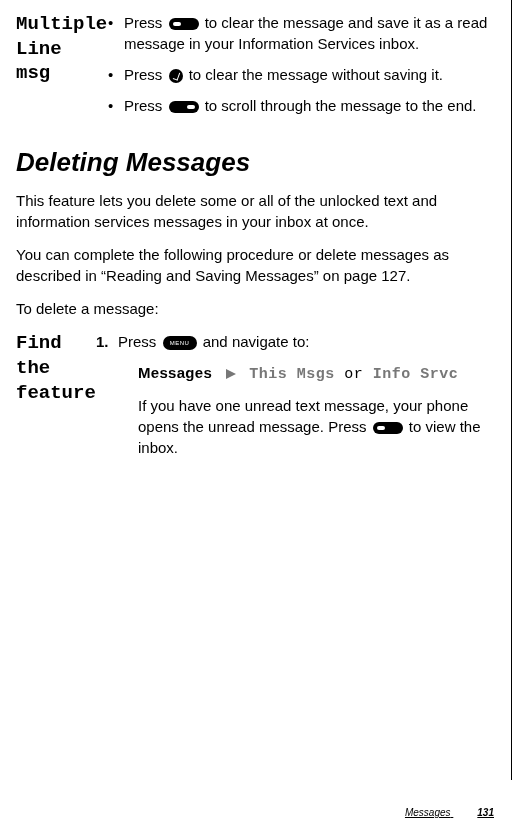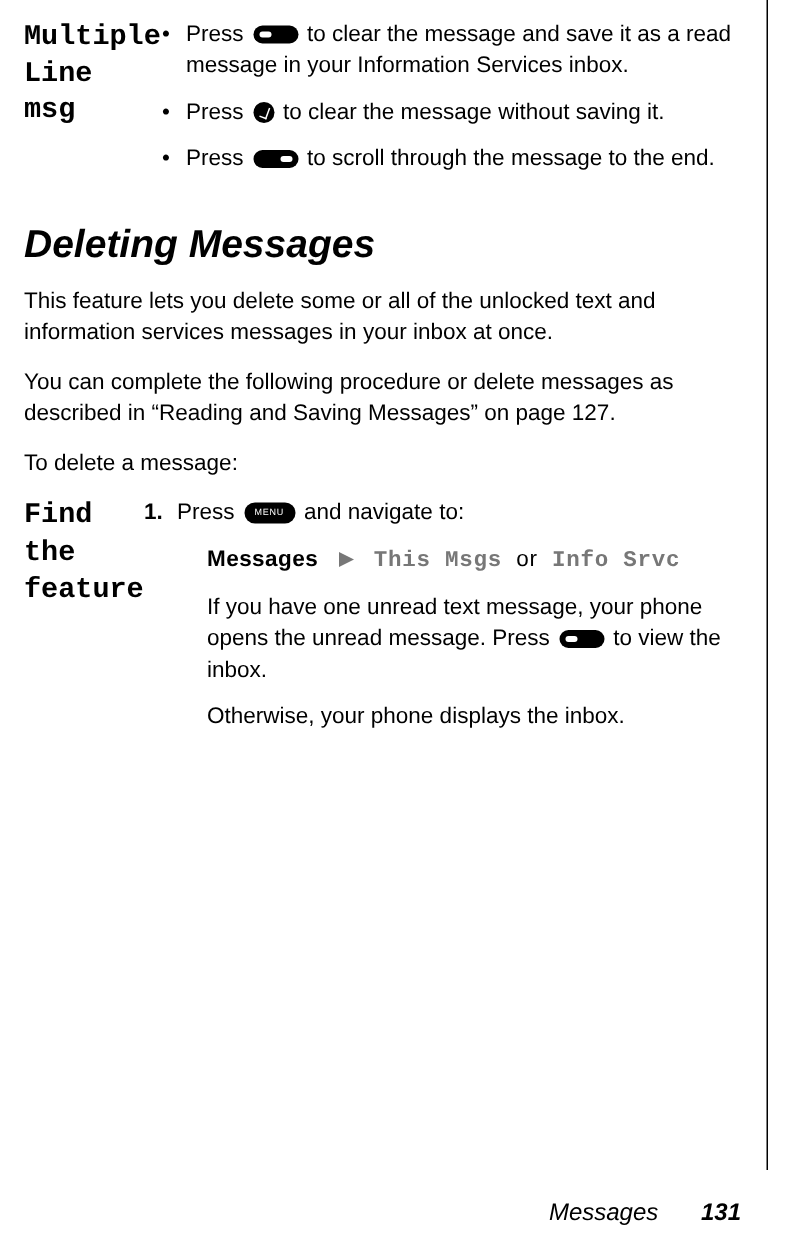--- a/index.html
+++ b/index.html
@@ -160,22 +160,23 @@
       margin: 0 4px;
       vertical-align: middle;
     }
     .sub-para {
       margin: 10px 0 10px 20px;
     }
     .page-footer {
       position: absolute;
       bottom: 12px;
       right: 30px;
-      font-size: 16px;
+      font-size: 10px;
       font-style: italic;
+      text-decoration: underline;
     }
     .page-footer .pn {
       font-weight: bold;
       margin-left: 24px;
       font-style: italic;
     }
   </style>
 </head>
 <body>
 
@@ -208,27 +209,26 @@
   <div class="leftcol">Find the feature</div>
   <div class="rightcol">
     <ol class="numbered">
       <li>
         <span class="num">1.</span>
         <span>Press </span><span class="icon icon-menu">MENU</span><span> and navigate to:</span>
         <div class="nav-path">
           <span style="color:#000;font-family:Arial;font-weight:bold;letter-spacing:0.3px">Messages</span>
           <span class="nav-arrow"></span>
           <span>This Msgs</span>
-          <span style="color:#000;font-family:Liberation Sans, sans-serif;font-weight:normal;">or</span>
+          <span style="color:#000;font-family:Liberation Mono, monospace;font-weight:normal;">or</span>
           <span>Info Srvc</span>
         </div>
         <div class="sub-para">
           <span>If you have one unread text message, your phone opens the unread message. Press </span><span class="icon icon-pill icon-pill-left"></span><span> to view the inbox.</span>
         </div>
-        <div class="sub-para">Otherwise, your phone displays the inbox.</div>
       </li>
     </ol>
   </div>
 </div>
 
 <div class="page-footer">
   <span>Messages</span>
   <span class="pn">131</span>
 </div>
 

